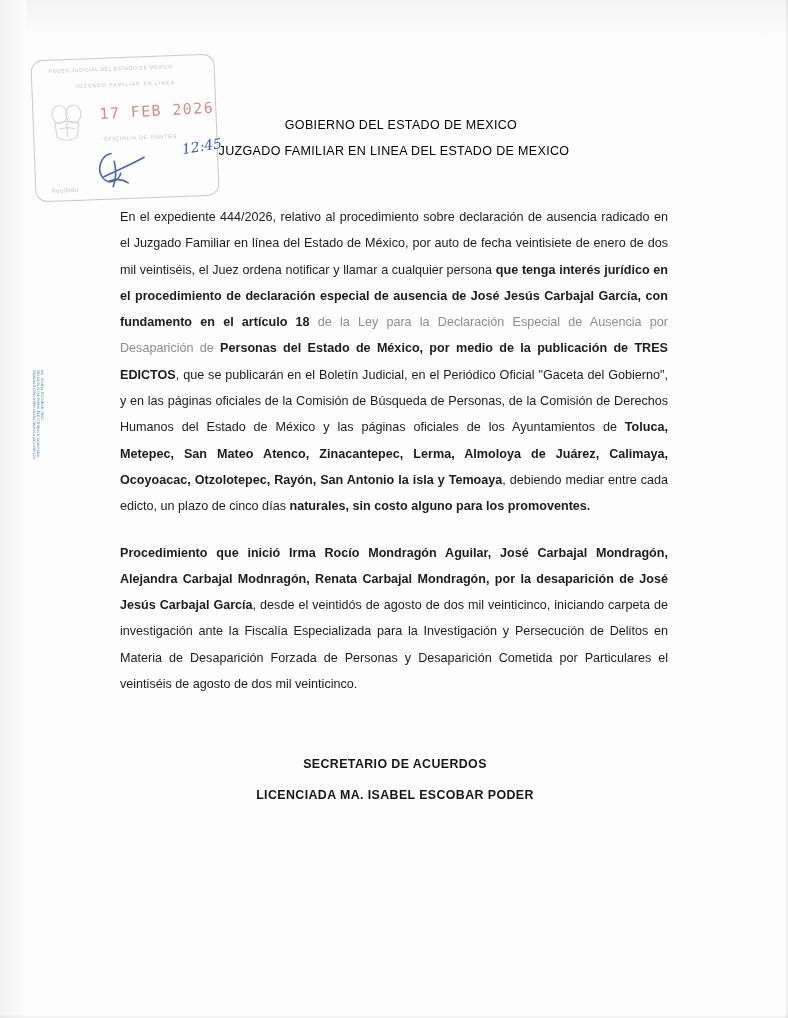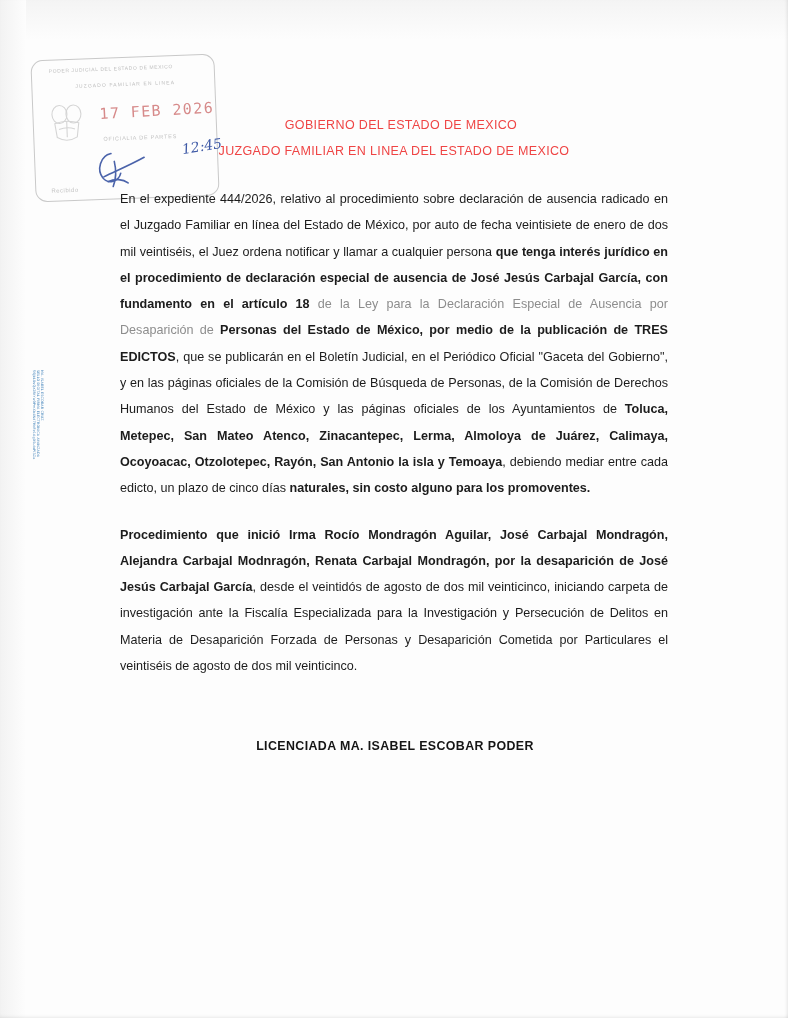--- a/index.html
+++ b/index.html
@@ -159,29 +159,29 @@
     top: 0;
     width: 548px;
   }
   .header-block {
     padding-top: 112px;
   }
   .hdr {
     text-align: center;
     font-size: 12.5px;
     letter-spacing: 0.35px;
-    color: #ef4444;
+    color: #000000;
     line-height: 26px;
     white-space: nowrap;
   }
   .hdr.line1 { margin-left: 14px; }
   .hdr.line2 { margin-left: 4px; }
   .hdr.line3 { margin-left: 0px; }
 
-  .body-block { margin-top: 22px; }
+  .body-block { margin-top: 40px; }
   p.para {
     margin: 0 0 20px 0;
     text-align: justify;
     text-justify: inter-word;
     font-size: 12.6px;
     line-height: 26.3px;
     color: #1c1c1c;
   }
   p.para:last-child { margin-bottom: 0; }
   .b { font-weight: bold; }
@@ -258,17 +258,18 @@
       <div class="hdr line1">GOBIERNO DEL ESTADO DE MEXICO</div>
       <div class="hdr line3">JUZGADO FAMILIAR EN LINEA DEL ESTADO DE MEXICO</div>
     </div>
 
     <div class="body-block" id="body-block">
         <p class="para"><span>En el expediente 444/2026, relativo al procedimiento sobre declaración de ausencia radicado en el Juzgado Familiar en línea del Estado de México, por auto de fecha veintisiete de enero de dos mil veintiséis, el Juez ordena notificar y llamar a cualquier persona </span><span class="b">que tenga interés jurídico en el procedimiento de declaración especial de ausencia de José Jesús Carbajal García, con fundamento en el artículo 18 </span><span class="faded">de la Ley para la Declaración Especial de Ausencia por Desaparición de </span><span class="b">Personas del Estado de México, por medio de la publicación de TRES EDICTOS</span><span>, que se publicarán en el Boletín Judicial, en el Periódico Oficial "Gaceta del Gobierno", y en las páginas oficiales de la Comisión de Búsqueda de Personas, de la Comisión de Derechos Humanos del Estado de México y las páginas oficiales de los Ayuntamientos de </span><span class="b">Toluca,  Metepec, San Mateo Atenco, Zinacantepec, Lerma, Almoloya de Juárez, Calimaya, Ocoyoacac, Otzolotepec, Rayón, San Antonio la isla y Temoaya</span><span>, debiendo mediar entre cada edicto, un plazo de cinco días </span><span class="b">naturales, sin costo alguno para los promoventes.</span></p>
         <p class="para"><span class="b">Procedimiento que inició Irma Rocío Mondragón Aguilar, José Carbajal Mondragón, Alejandra Carbajal Modnragón, Renata Carbajal Mondragón, por la desaparición de José Jesús Carbajal  García</span><span>, desde el veintidós de agosto de dos mil veinticinco, iniciando carpeta de investigación ante la Fiscalía Especializada para la Investigación y Persecución de Delitos en Materia de Desaparición Forzada de Personas y Desaparición Cometida por Particulares el  veintiséis de agosto de dos mil veinticinco.</span></p>
       </div>
 
     <div class="signature-block">
+      <div class="sig-line l1">SECRETARIO DE ACUERDOS</div>
       <div class="sig-line l3">LICENCIADA MA. ISABEL ESCOBAR PODER</div>
     </div>
 
   </div>
 </div>
 
 </body></html>

